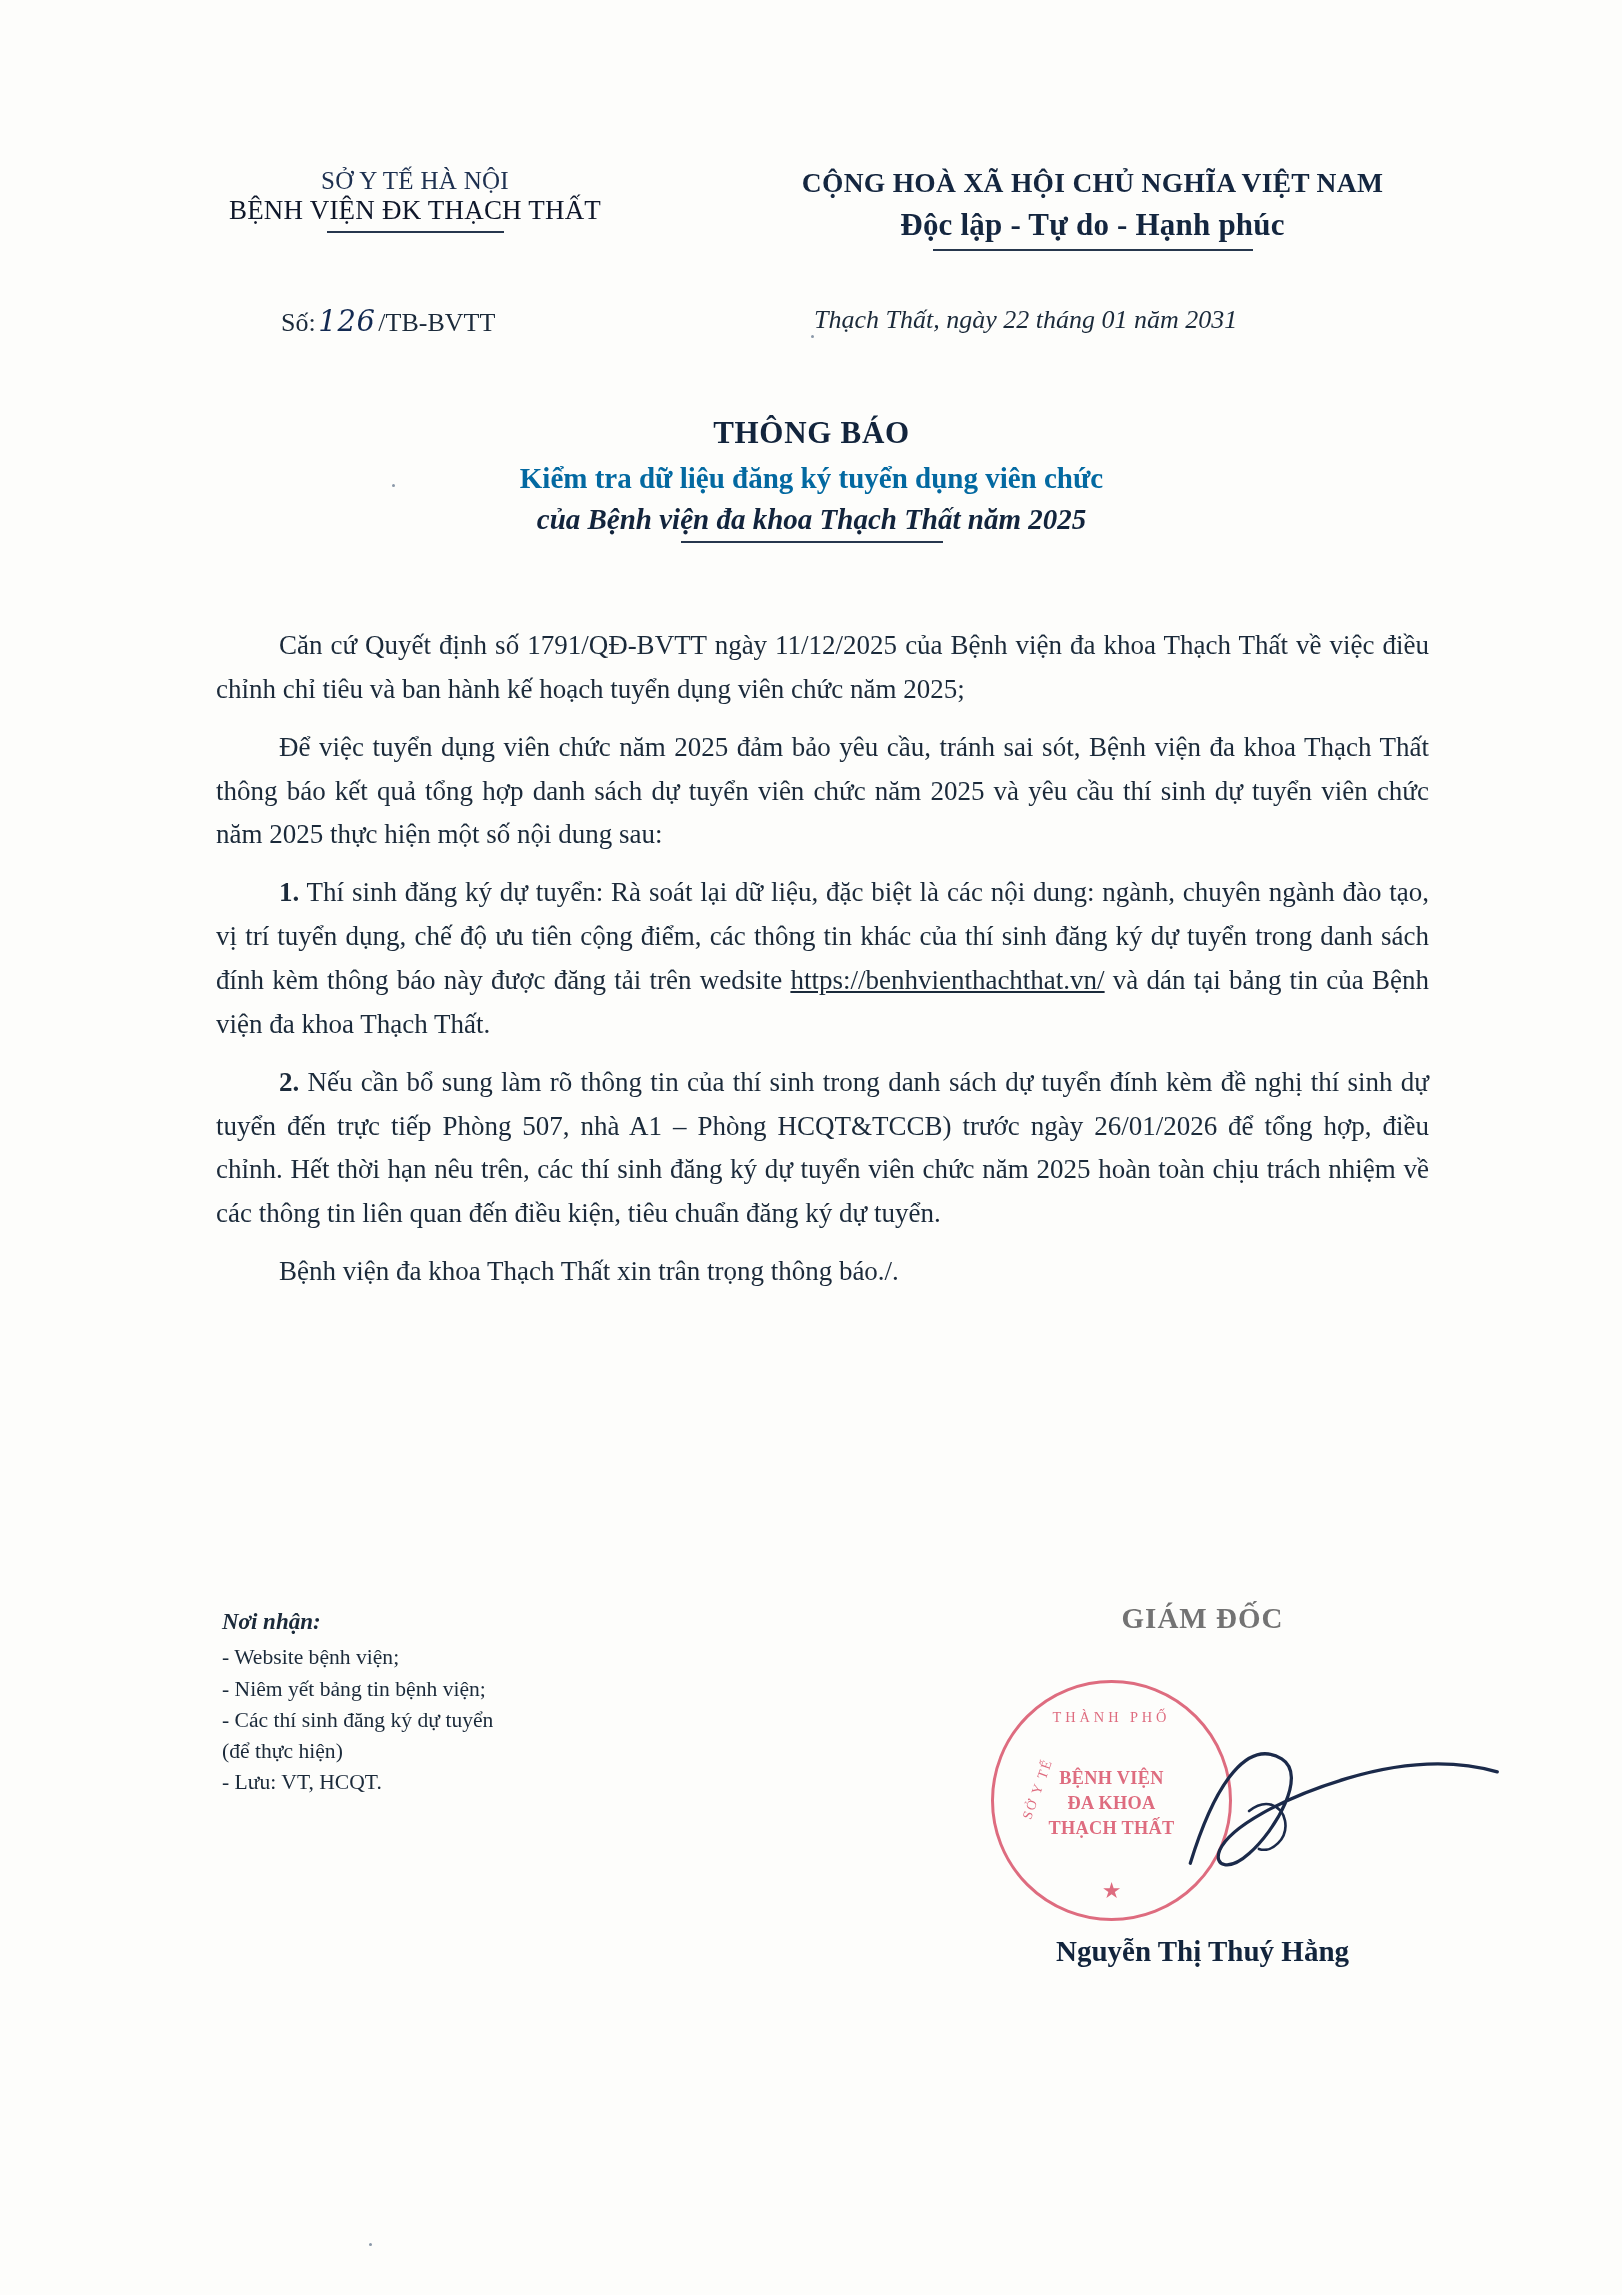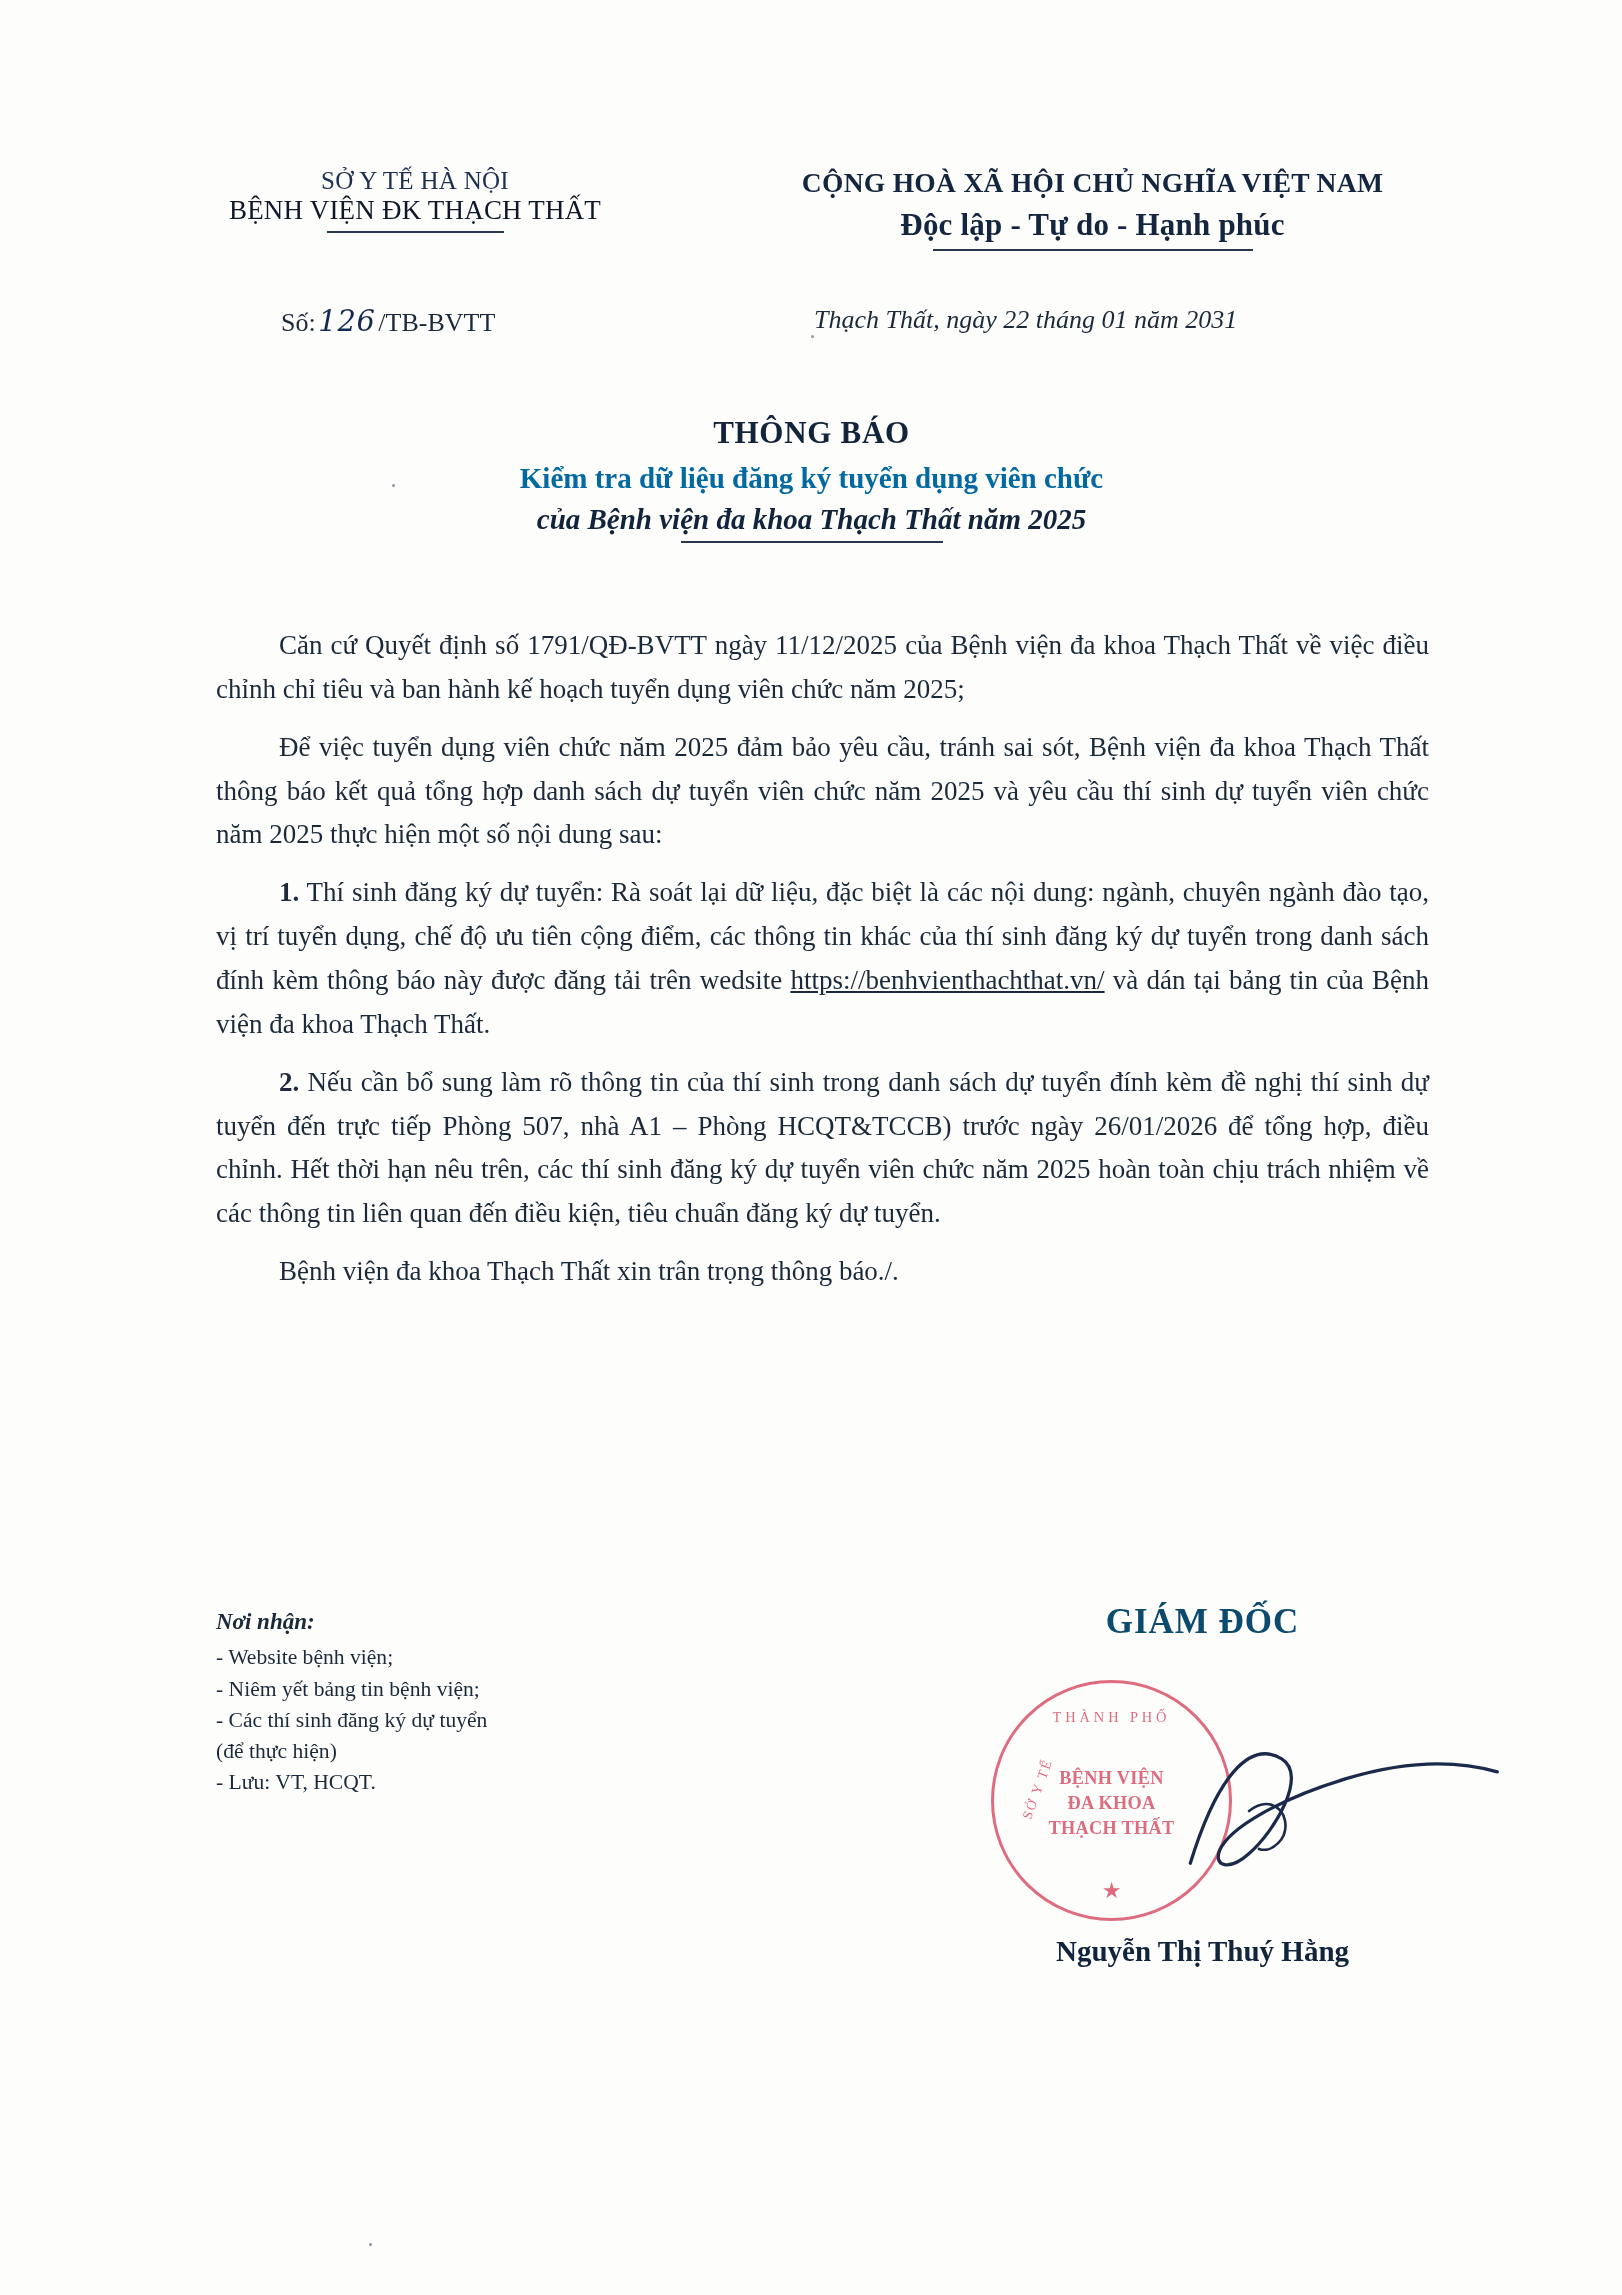--- a/index.html
+++ b/index.html
@@ -178,21 +178,21 @@
     font-weight: bold;
   }
   .link {
     color: #1b2a3a;
     text-decoration: underline;
   }
 
   
   .recipients {
     position: absolute;
-    left: 216px;
+    left: 222px;
     top: 1605px;
     width: 536px;
     font-size: 21.6px;
     line-height: 1.45;
     color: #1b2a3a;
   }
   .recipients .rec-title {
     font-weight: bold;
     font-style: italic;
     font-size: 23px;
@@ -203,24 +203,24 @@
   }
 
   .signature {
     position: absolute;
     left: 928px;
     top: 1602px;
     width: 549px;
     text-align: center;
   }
   .sig-title {
-    font-size: 35px;
+    font-size: 29px;
     font-weight: bold;
     letter-spacing: 1px;
-    color: #0c4a6e;
+    color: #737373;
   }
   .sig-name {
     position: absolute;
     top: 333px;
     left: 0;
     width: 549px;
     text-align: center;
     font-size: 29px;
     font-weight: bold;
     color: #12243c;

